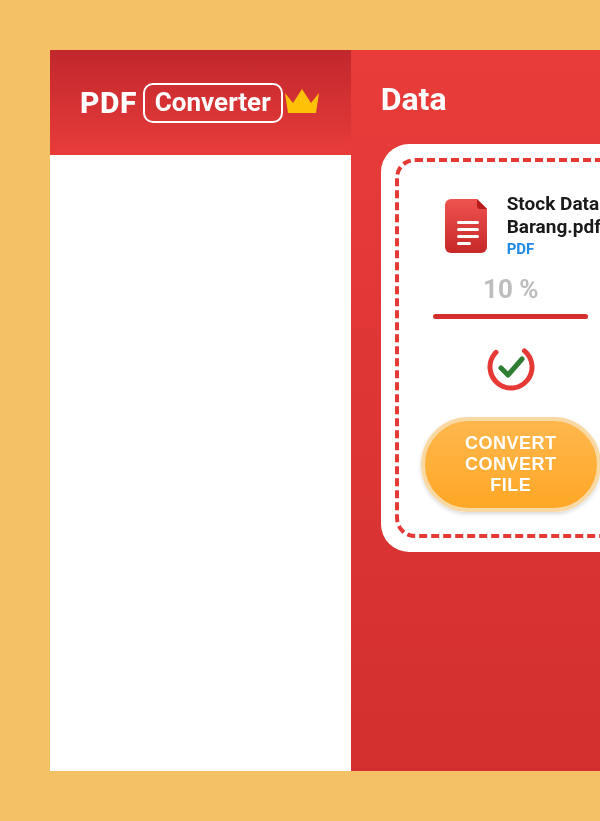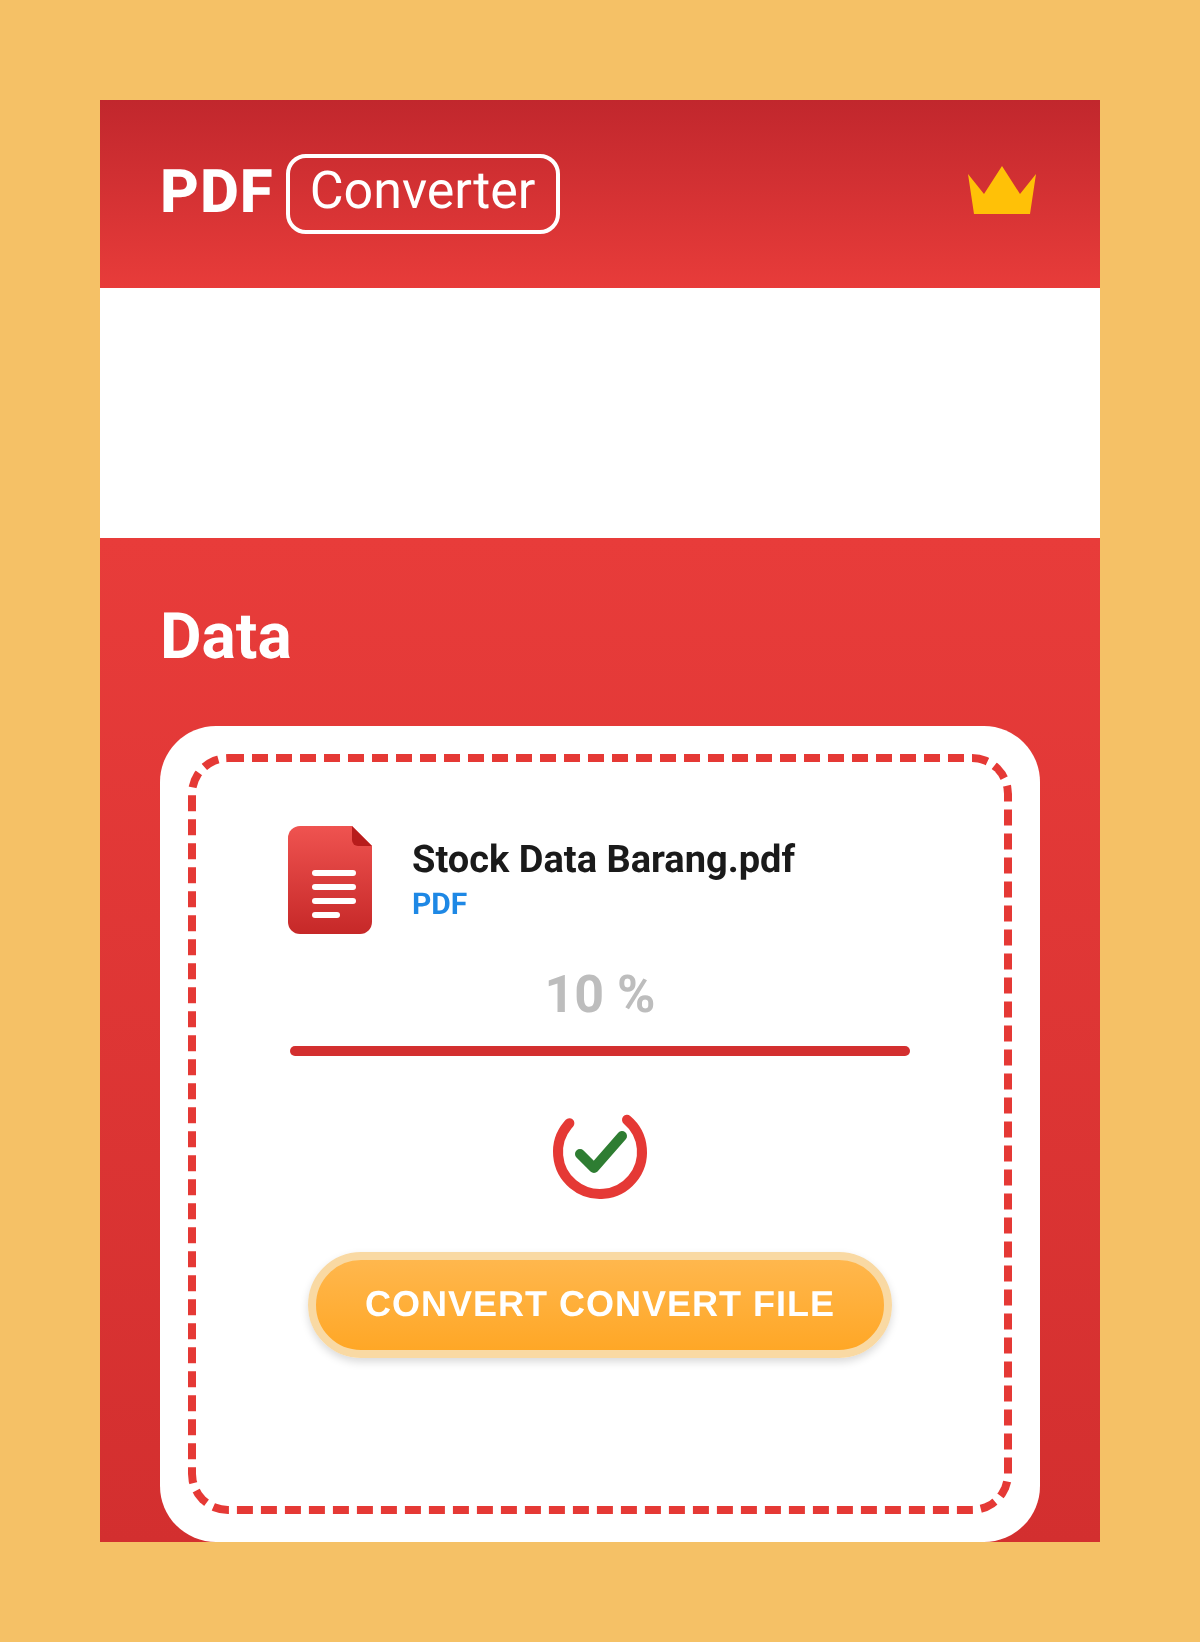--- a/index.html
+++ b/index.html
@@ -9,21 +9,21 @@
     background: #f5c166;
     font-family: -apple-system, BlinkMacSystemFont, "Segoe UI", Roboto, Arial, sans-serif;
     padding: 50px;
     overflow: hidden;
   }
   .app {
     width: 100%;
     height: 100%;
     background: #ffffff;
     display: flex;
-    flex-direction: column;
+    flex-direction: row;
     position: relative;
   }
   .header {
     background: linear-gradient(180deg, #c1272d 0%, #e83c3a 100%);
     height: 105px;
     display: flex;
     align-items: center;
     justify-content: space-between;
     padding: 0 30px;
   }
@@ -38,21 +38,21 @@
     font-size: 30px;
     letter-spacing: 0.5px;
   }
   .logo-converter-wrap {
     border: 2.5px solid #ffffff;
     border-radius: 10px;
     padding: 2px 10px 4px 10px;
   }
   .logo-converter {
     color: #ffffff;
-    font-weight: 400;
+    font-weight: 700;
     font-size: 26px;
   }
   .crown {
     color: #ffc107;
     font-size: 34px;
     line-height: 1;
   }
   .white-gap {
     background: #ffffff;
     height: 140px;

